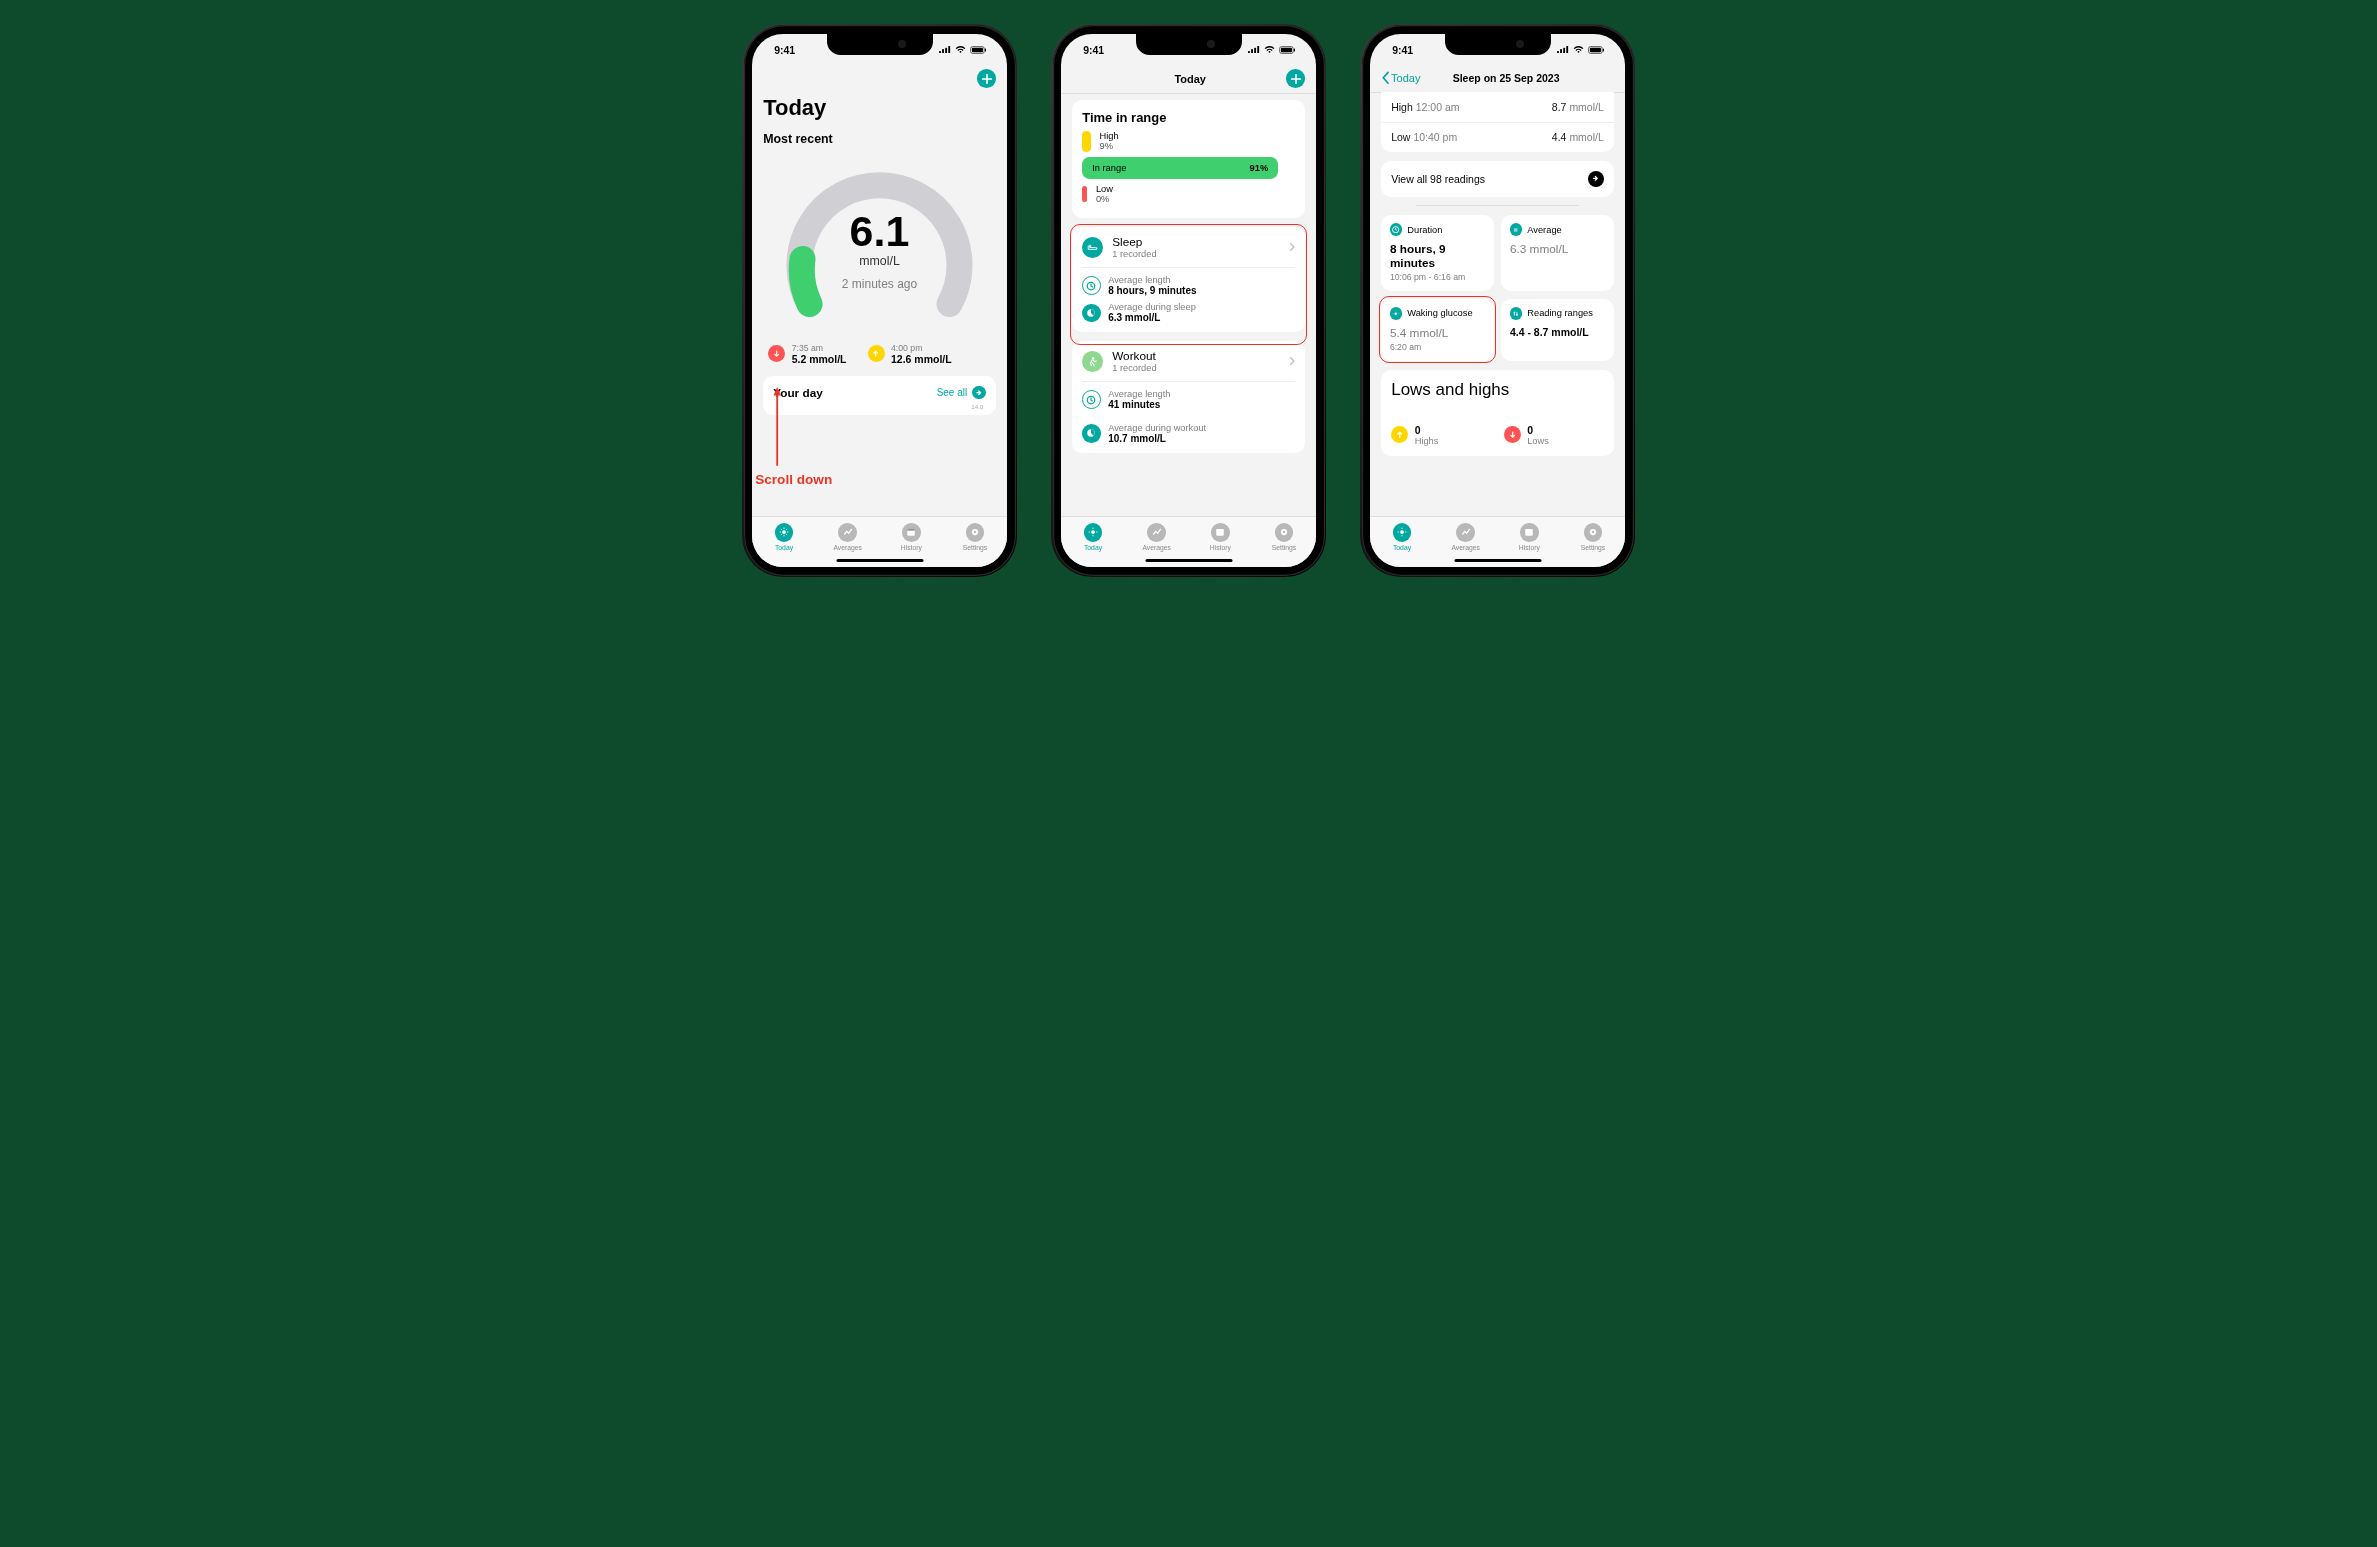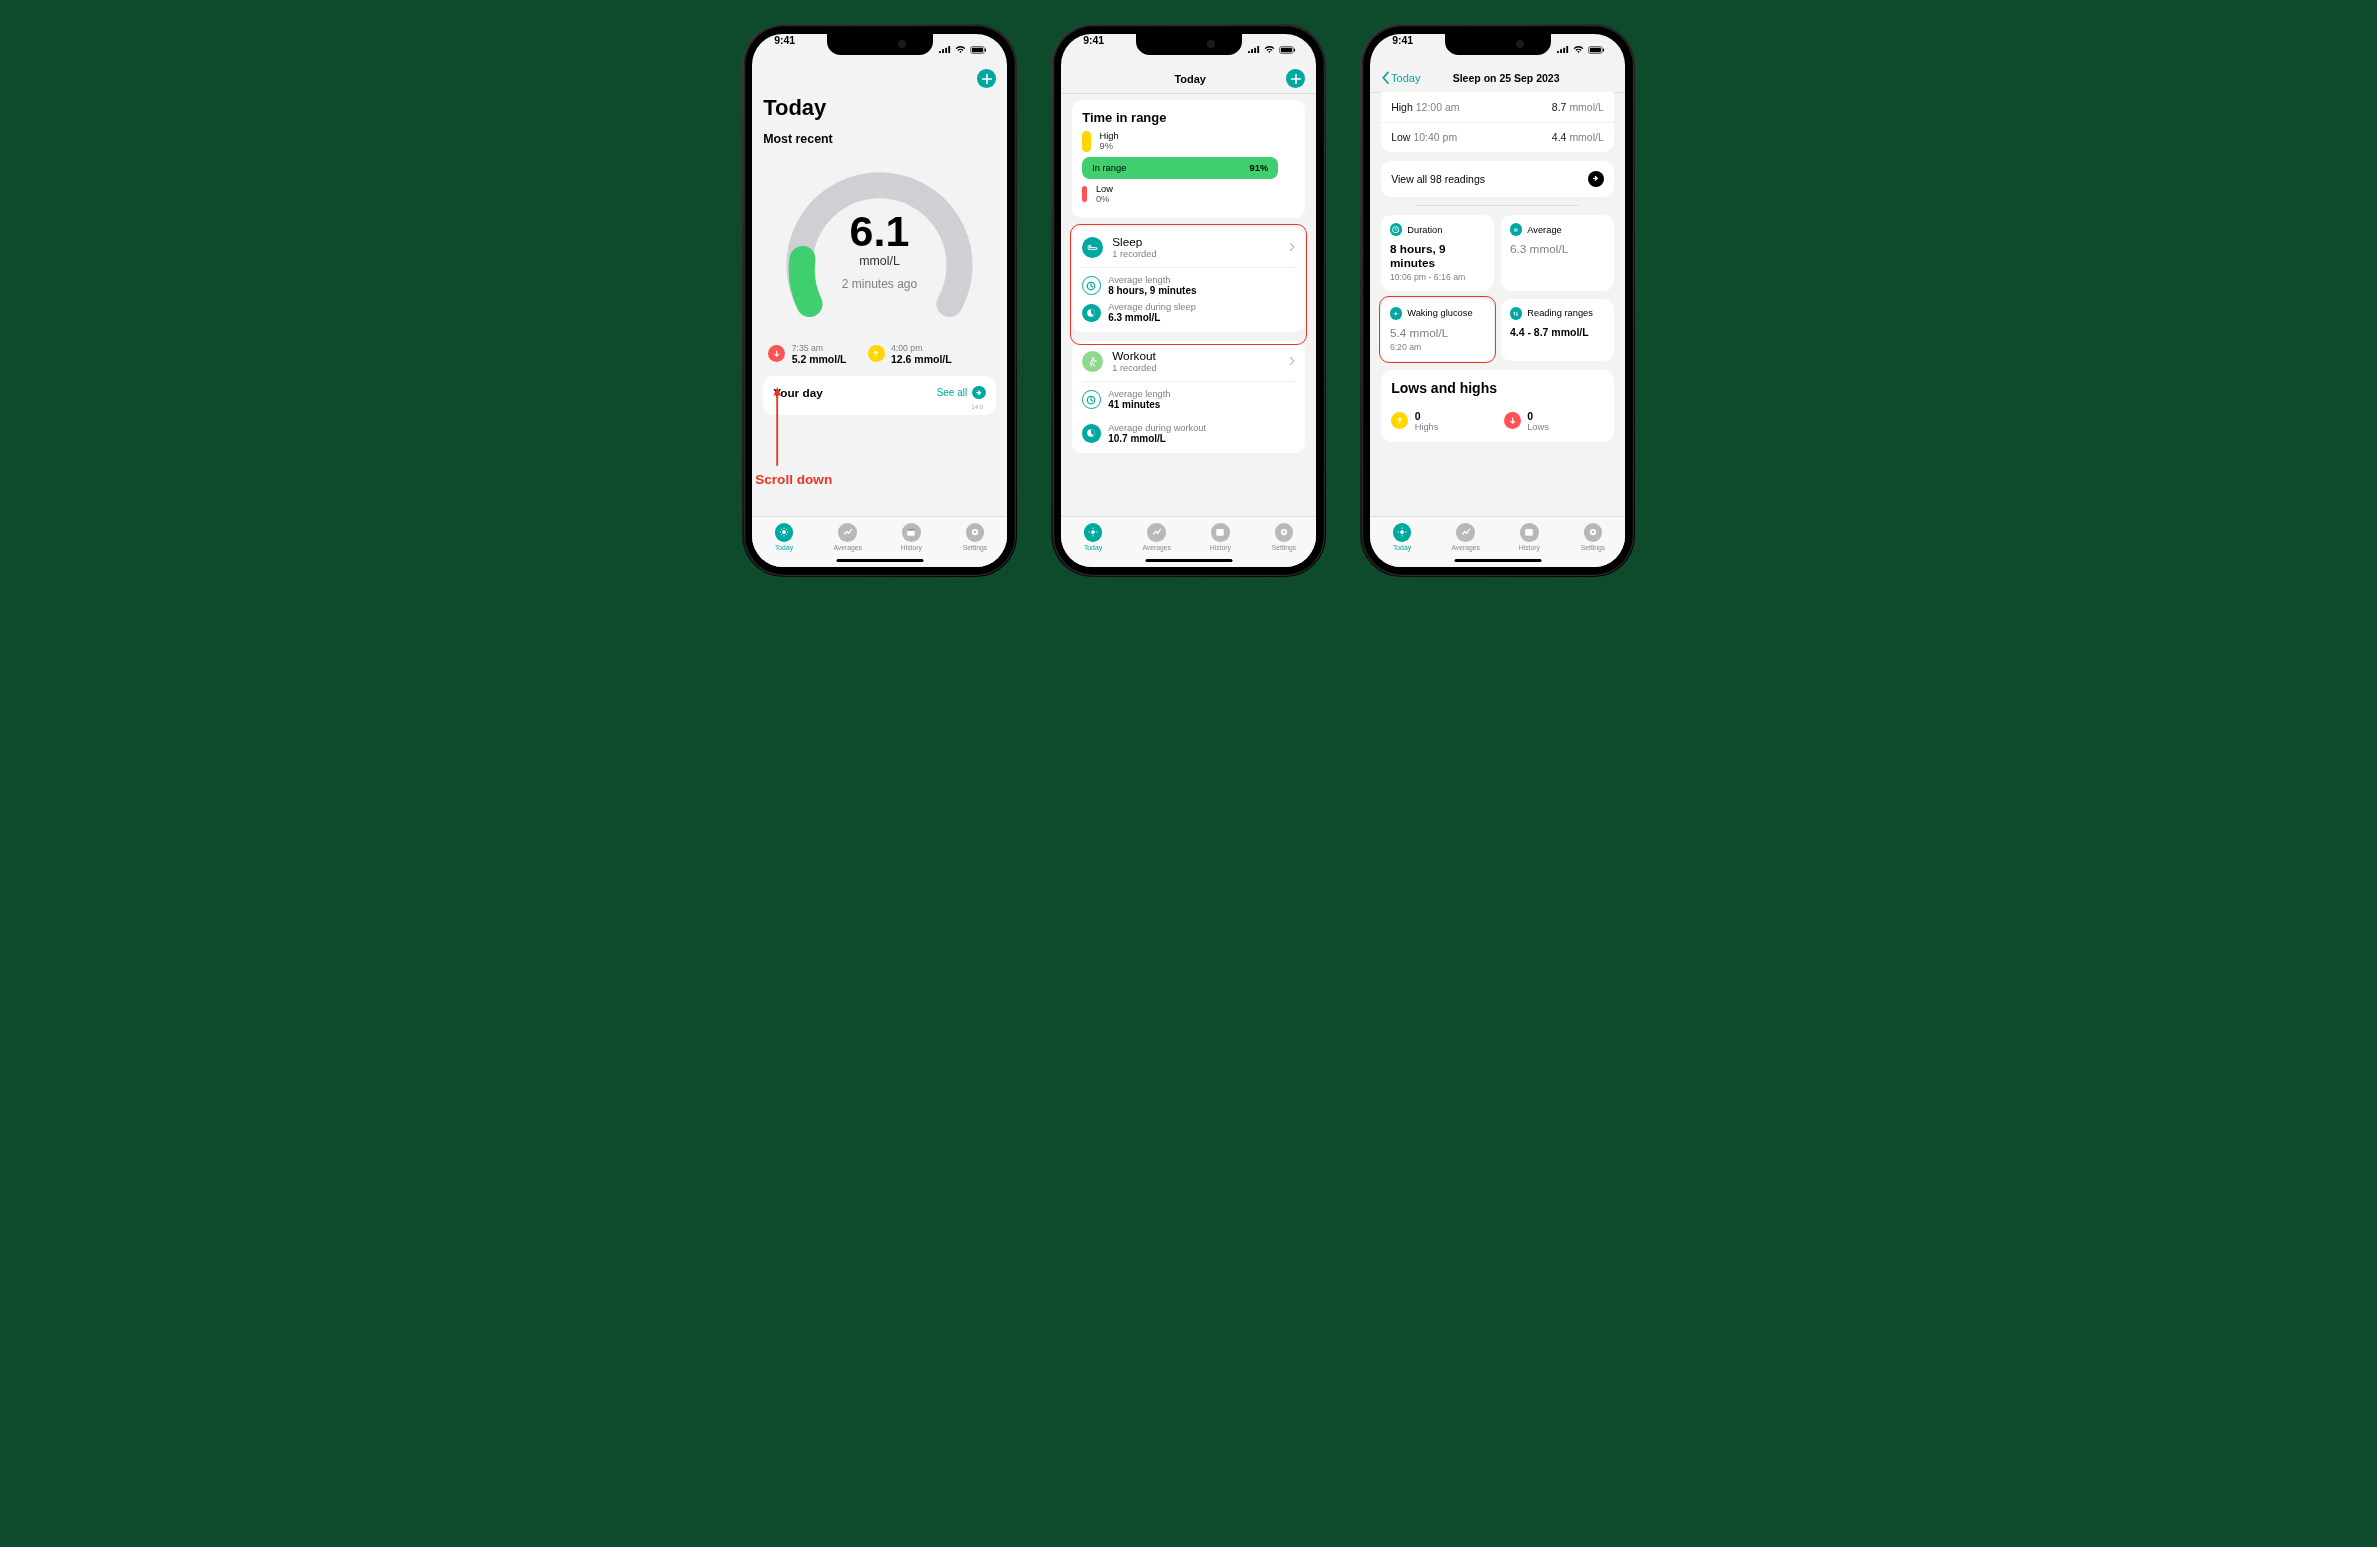--- a/index.html
+++ b/index.html
@@ -3,21 +3,21 @@
 <meta charset="utf-8">
 <style>
 :root { --teal:#00a8a0; --teal-dark:#0a9a92; --green:#3fcf6e; --yellow:#ffd600; --red:#ff5252; --bg:#f3f3f3; --card:#fff; --text:#111; --muted:#808080; --light:#d7d7dc; }
 *{box-sizing:border-box;margin:0;padding:0;font-family:-apple-system,"SF Pro",Helvetica,Arial,sans-serif;-webkit-font-smoothing:antialiased;}
 body{background:#0e4b2d;padding:25px;display:flex;gap:37px;justify-content:center;align-items:flex-start;}
 .phone{width:272px;height:551px;background:#000;border-radius:40px;padding:8.7px;position:relative;box-shadow:0 0 0 1.2px #2a2a2a inset;}
 .phone::before{content:"";position:absolute;top:-1.2px;left:-1.2px;right:-1.2px;bottom:-1.2px;border-radius:41px;background:linear-gradient(135deg,#3a3a3a,#000);z-index:-1;}
 .screen{width:100%;height:100%;background:var(--bg);border-radius:31px;overflow:hidden;position:relative;display:flex;flex-direction:column;}
 .notch{position:absolute;top:0;left:50%;transform:translateX(-50%);width:106px;height:21px;background:#000;border-radius:0 0 13.6px 13.6px;z-index:10;}
 .notch::after{content:"";position:absolute;top:6.8px;right:27px;width:7.4px;height:7.4px;border-radius:50%;background:#1a1a1a;}
-.status-bar{height:32px;display:flex;justify-content:space-between;padding:0 20px 0 22px;font-size:10.5px;font-weight:600;color:#000;flex-shrink:0;}
+.status-bar{height:32px;display:flex;justify-content:space-between;align-items:center;padding:0 20px 0 22px;font-size:10.5px;font-weight:600;color:#000;flex-shrink:0;}
 .status-icons{display:flex;gap:3.7px;align-items:center;}
 .content{flex:1;overflow:hidden;padding:0 11px;display:flex;flex-direction:column;}
 .nav-header{display:flex;align-items:center;justify-content:space-between;padding:3.7px 0 5px;flex-shrink:0;min-height:26px;}
 .nav-header .spacer{width:22px;}
 .nav-header .title-small{font-size:11px;font-weight:600;}
 .nav-header .back{color:var(--teal);font-size:11px;display:flex;align-items:center;gap:1.2px;}
 .back svg{width:8.7px;height:13.6px;}
 .plus-btn{width:18.6px;height:18.6px;border-radius:50%;background:var(--teal);color:#fff;display:flex;align-items:center;justify-content:center;font-size:13.6px;font-weight:500;line-height:1;}
 .large-title{font-size:22px;font-weight:700;margin:2.5px 0 11px;}
 .section-title{font-size:12.4px;font-weight:600;margin-bottom:2.5px;}
@@ -65,21 +65,21 @@
 .view-all .circ{width:16px;height:16px;border-radius:50%;background:#000;display:flex;align-items:center;justify-content:center;}
 .minirule{height:0.6px;background:#ddd;margin:0 auto 8.7px;width:70%;}
 .grid2{display:grid;grid-template-columns:1fr 1fr;gap:7.4px;margin-bottom:8.7px;}
 .stat{background:var(--card);border-radius:10px;padding:8.7px;}
 .stat-head{display:flex;align-items:center;gap:5px;font-size:9.3px;margin-bottom:6.2px;}
 .stat-head .mini{width:12.4px;height:12.4px;border-radius:50%;background:var(--teal);display:flex;align-items:center;justify-content:center;}
 .stat .big{font-size:11.8px;font-weight:700;}
 .stat .big span{font-weight:400;color:var(--muted);}
 .stat .sub{font-size:8.7px;color:var(--muted);margin-top:2.5px;}
 .lows-highs{background:var(--card);border-radius:10px;padding:10px;}
-.lows-highs h3{font-size:14px;font-weight:700;margin-bottom:14px;}
+.lows-highs h3{font-size:17px;font-weight:400;margin-bottom:24px;}
 .lh-grid{display:flex;gap:12.4px;}
 .lh{display:flex;align-items:center;gap:6.2px;flex:1;}
 .lh .dot{width:17.3px;height:17.3px;border-radius:50%;display:flex;align-items:center;justify-content:center;}
 .lh .n{font-size:10.5px;font-weight:600;}
 .lh .l{font-size:9.3px;color:var(--muted);}
 .red-box{position:absolute;border:1.9px solid #e83525;border-radius:10px;pointer-events:none;z-index:5;}
 .red-text{position:absolute;color:#e83525;font-size:13.6px;font-weight:700;z-index:5;}
 .red-arrow{position:absolute;z-index:5;}
 .tab-bar{height:51px;background:rgba(248,248,248,0.94);border-top:0.6px solid #ddd;display:flex;flex-shrink:0;padding-bottom:11px;}
 .tab{flex:1;display:flex;flex-direction:column;align-items:center;justify-content:center;gap:1.9px;font-size:6.8px;color:#8a8a8a;}

